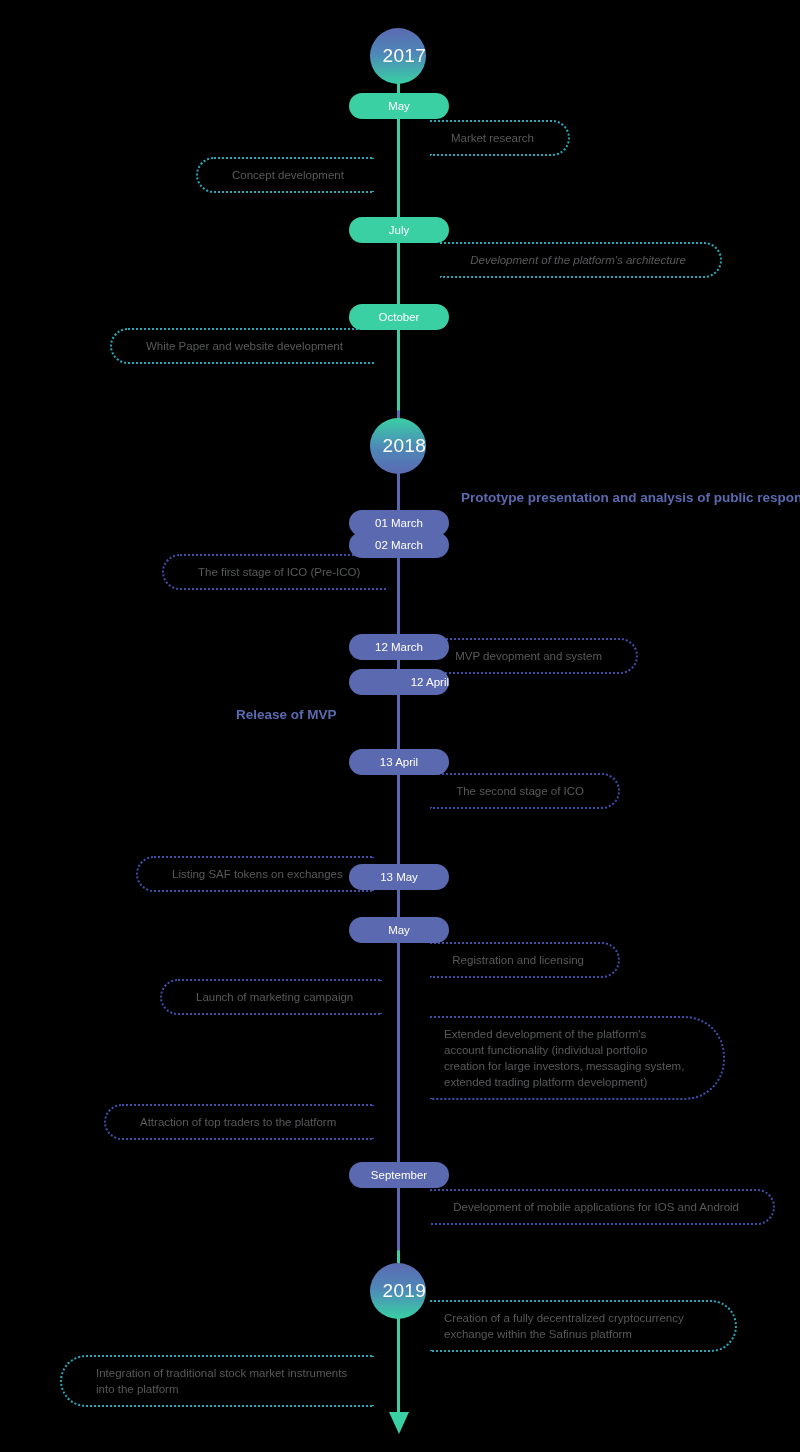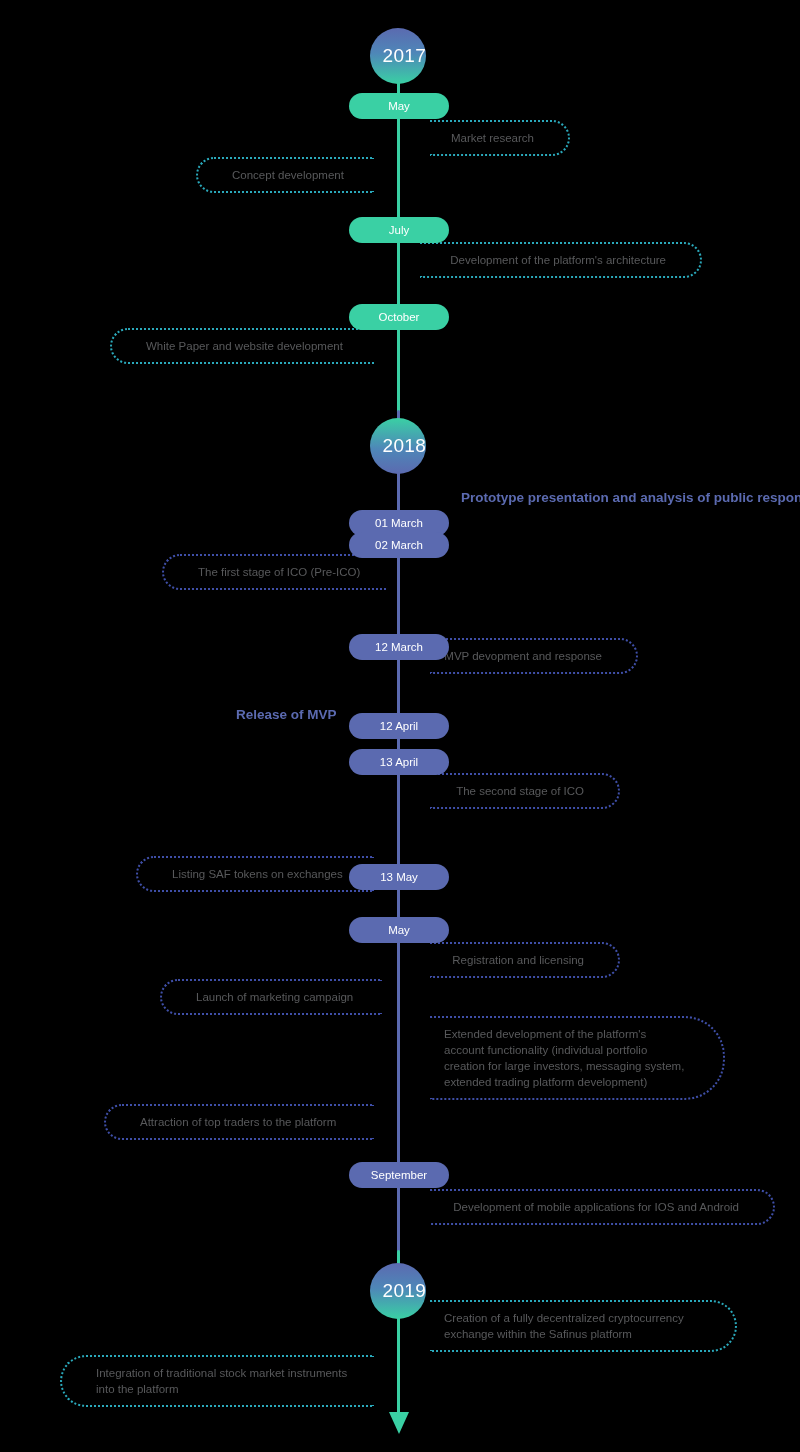--- a/index.html
+++ b/index.html
@@ -157,21 +157,21 @@
       </div>
       <div class="pill pill-blue" style="top: 484px; margin-top: 26px;">
         <span>01 March</span>
       </div>
       <div class="pill pill-blue" style="top: 532px;">
         <span>02 March</span>
       </div>
       <div class="pill pill-blue" style="top: 634px;">
         <span>12 March</span>
       </div>
-      <div class="pill pill-blue" style="top: 713px;">
+      <div class="pill pill-blue" style="top: 669px; justify-content: flex-end;">
         <span>12 April</span>
       </div>
       <div class="pill pill-blue" style="top: 749px;">
         <span>13 April</span>
       </div>
       <div class="pill pill-blue" style="top: 832px; margin-top: 32px;">
         <span>13 May</span>
       </div>
       <div class="pill pill-blue" style="top: 917px;">
         <span>May</span>
@@ -180,31 +180,31 @@
         <span>September</span>
       </div>
     </div>
   <div id="note-layer">
       <div class="note note-right teal-dots" style="left: 430px; top: 120px; width: 140px;">
         <span>Market research</span>
       </div>
       <div class="note note-left teal-dots" style="left: 196px; top: 157px; width: 178px;">
         <span>Concept development</span>
       </div>
-      <div class="note note-right teal-dots" style="left: 420px; top: 242px; width: 282px;">
+      <div class="note note-right teal-dots" style="left: 440px; top: 242px; width: 282px; font-style: italic;">
         <span>Development of the platform's architecture</span>
       </div>
       <div class="note note-left teal-dots" style="left: 110px; top: 328px; width: 264px;">
         <span>White Paper and website development</span>
       </div>
       <div class="note note-left blue-dots" style="left: 162px; top: 554px; width: 224px;">
         <span>The first stage of ICO (Pre-ICO)</span>
       </div>
       <div class="note note-right blue-dots" style="left: 430px; top: 638px; width: 208px;">
-        <span>MVP devopment and response</span>
+        <span>MVP devopment and system</span>
       </div>
       <div class="note note-right blue-dots" style="left: 430px; top: 773px; width: 190px;">
         <span>The second stage of ICO</span>
       </div>
       <div class="note note-left blue-dots" style="left: 136px; top: 856px; width: 238px;">
         <span>Listing SAF tokens on exchanges</span>
       </div>
       <div class="note note-right blue-dots" style="left: 430px; top: 942px; width: 190px;">
         <span>Registration and licensing</span>
       </div>

